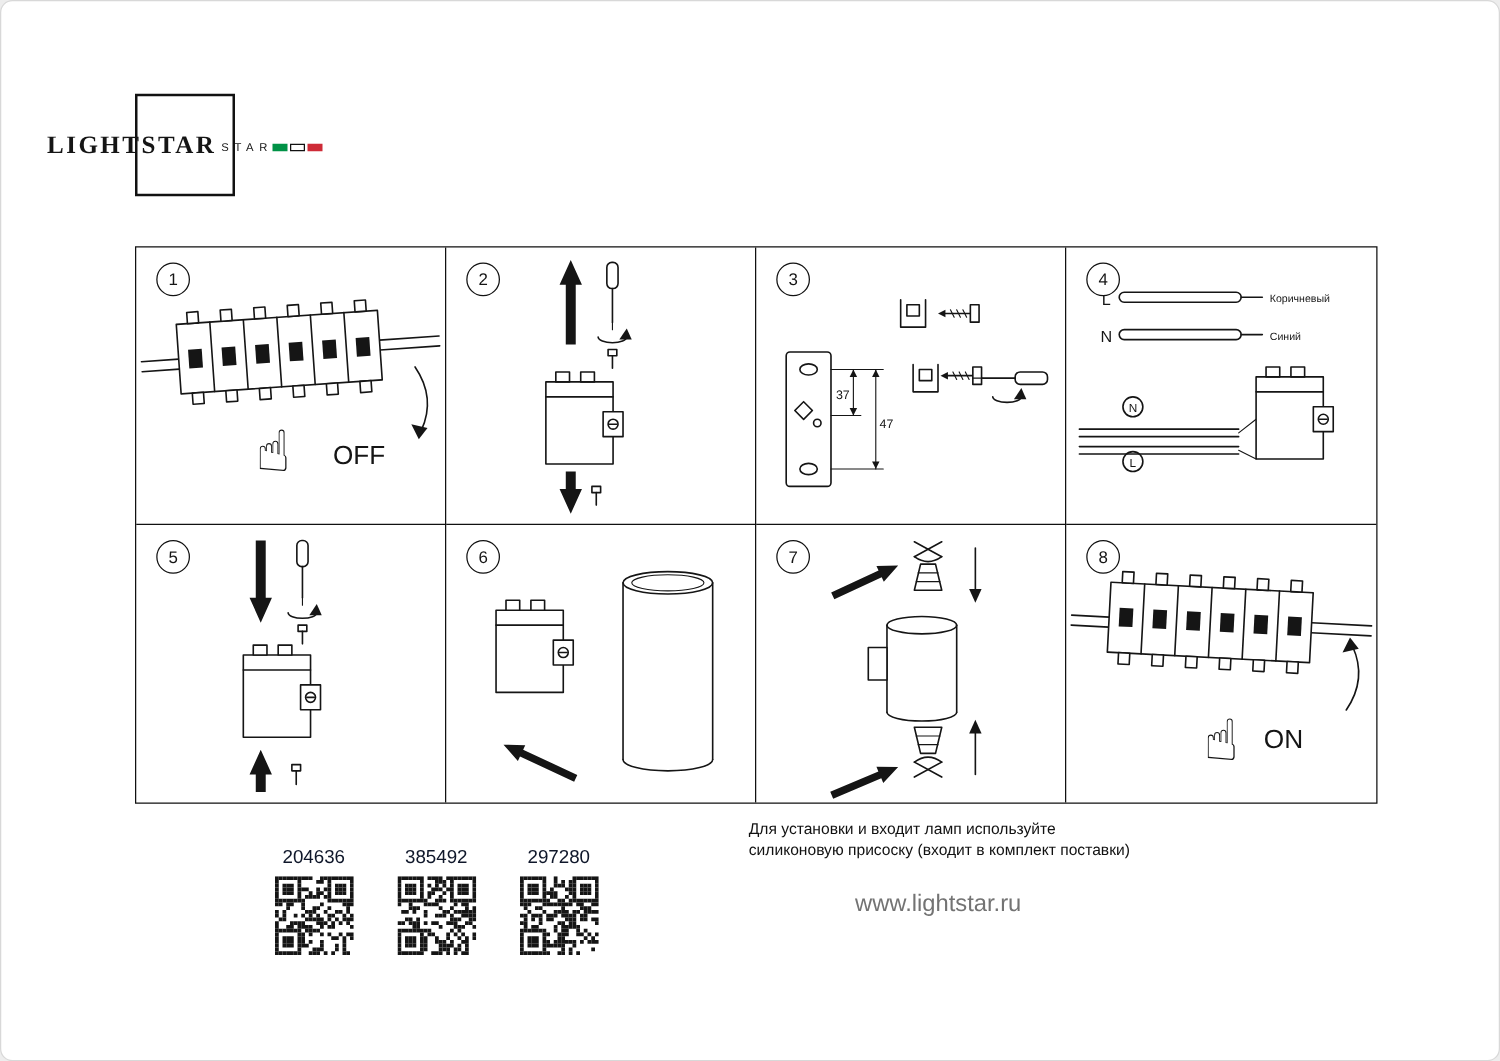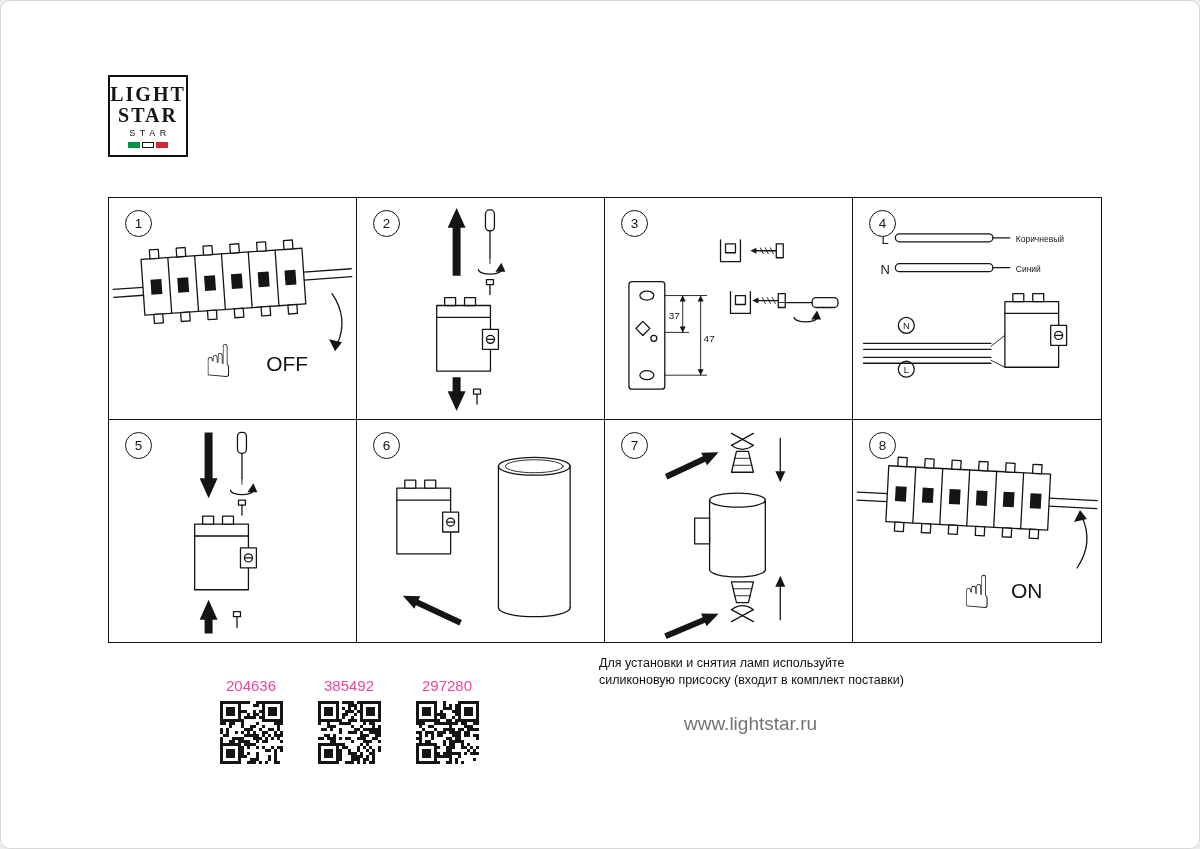--- a/index.html
+++ b/index.html
@@ -2,21 +2,21 @@
 <html><head>
 <meta charset="utf-8">
 <style>
   *{margin:0;padding:0;box-sizing:border-box}
   html,body{background:#ededed}
   body{font-family:"Liberation Sans",sans-serif;color:#151515}
   .page{position:relative;width:1200px;height:849px;background:#fff;border:1px solid #d8d8d8;border-radius:10px;overflow:hidden}
 
   
   .logo{position:absolute;left:107px;top:74px;width:80px;height:82px;border:2px solid #111;
-        display:flex;flex-direction:column;align-items:center;justify-content:center}
+        display:flex;flex-direction:row;align-items:center;justify-content:center}
   .logo .big{font-family:"Liberation Serif",serif;font-weight:bold;font-size:20px;line-height:1.02;letter-spacing:2px}
   .logo .grp{font-size:9px;letter-spacing:4.5px;margin-top:3px;text-indent:4px}
   .flag{display:flex;gap:2px;margin-top:4px}
   .flag i{display:block;width:12px;height:6px}
   .flag .g{background:#009246}
   .flag .w{background:#fff;border:1px solid #111}
   .flag .r{background:#ce2b37}
 
   .title{position:absolute;left:226px;top:83px;font-size:23.5px;font-weight:bold;line-height:1.3;color:#111}
   .series-block{position:absolute;left:690px;top:88px;width:330px;text-align:center;color:#111}
@@ -37,21 +37,21 @@
   .ln{stroke:#151515;stroke-width:1.3;fill:none;stroke-linecap:round;stroke-linejoin:round}
   .lnt{stroke:#151515;stroke-width:.9;fill:none;stroke-linecap:round}
   .wh{stroke:#151515;stroke-width:1.3;fill:#fff;stroke-linejoin:round}
   .fl{fill:#151515;stroke:none}
   .tx{font-family:"Liberation Sans",sans-serif;fill:#151515;stroke:none}
   .hand{font-family:"DejaVu Sans",sans-serif;fill:#151515;stroke:none}
 
   
   .note{position:absolute;left:598px;top:654px;font-size:12.5px;line-height:1.35;color:#111}
   .qr-col{position:absolute;top:676px;width:64px;text-align:center}
-  .qr-num{font-size:15px;margin-bottom:7px;color:#ec4899}
+  .qr-num{font-size:15px;margin-bottom:7px;color:#0f172a}
   .qr-box{width:63px;height:63px;margin:0 auto}
   .site{position:absolute;left:683px;top:712px;width:330px;text-align:left;font-size:19px;font-weight:normal;color:#737373}
 </style>
 </head>
 <body>
 
 <div class="page">
 
   <div class="logo">
     <div class="big">LIGHT</div>
@@ -393,21 +393,21 @@
           <path class="ln" d="M224,148 Q241,123 229,97"></path>
           <polygon class="fl" points="227,90 221,102 234,99"></polygon>
         </g>
         <text class="tx" x="158" y="178" font-size="21">ON</text>
       </svg>
     </div>
 
   </div>
 
   <div class="note">
-    <div>Для установки и снятия ламп используйте</div>
+    <div>Для установки и входит ламп используйте</div>
     <div>силиконовую присоску (входит в комплект поставки)</div>
   </div>
 
   <div class="qr-col" style="left:218px">
     <div class="qr-num">204636</div>
     <div class="qr-box"><svg width="63" height="63">
           <rect x="0" y="0" width="3" height="3" fill="#151515"></rect>
           <rect x="3" y="0" width="3" height="3" fill="#151515"></rect>
           <rect x="6" y="0" width="3" height="3" fill="#151515"></rect>
           <rect x="9" y="0" width="3" height="3" fill="#151515"></rect>

